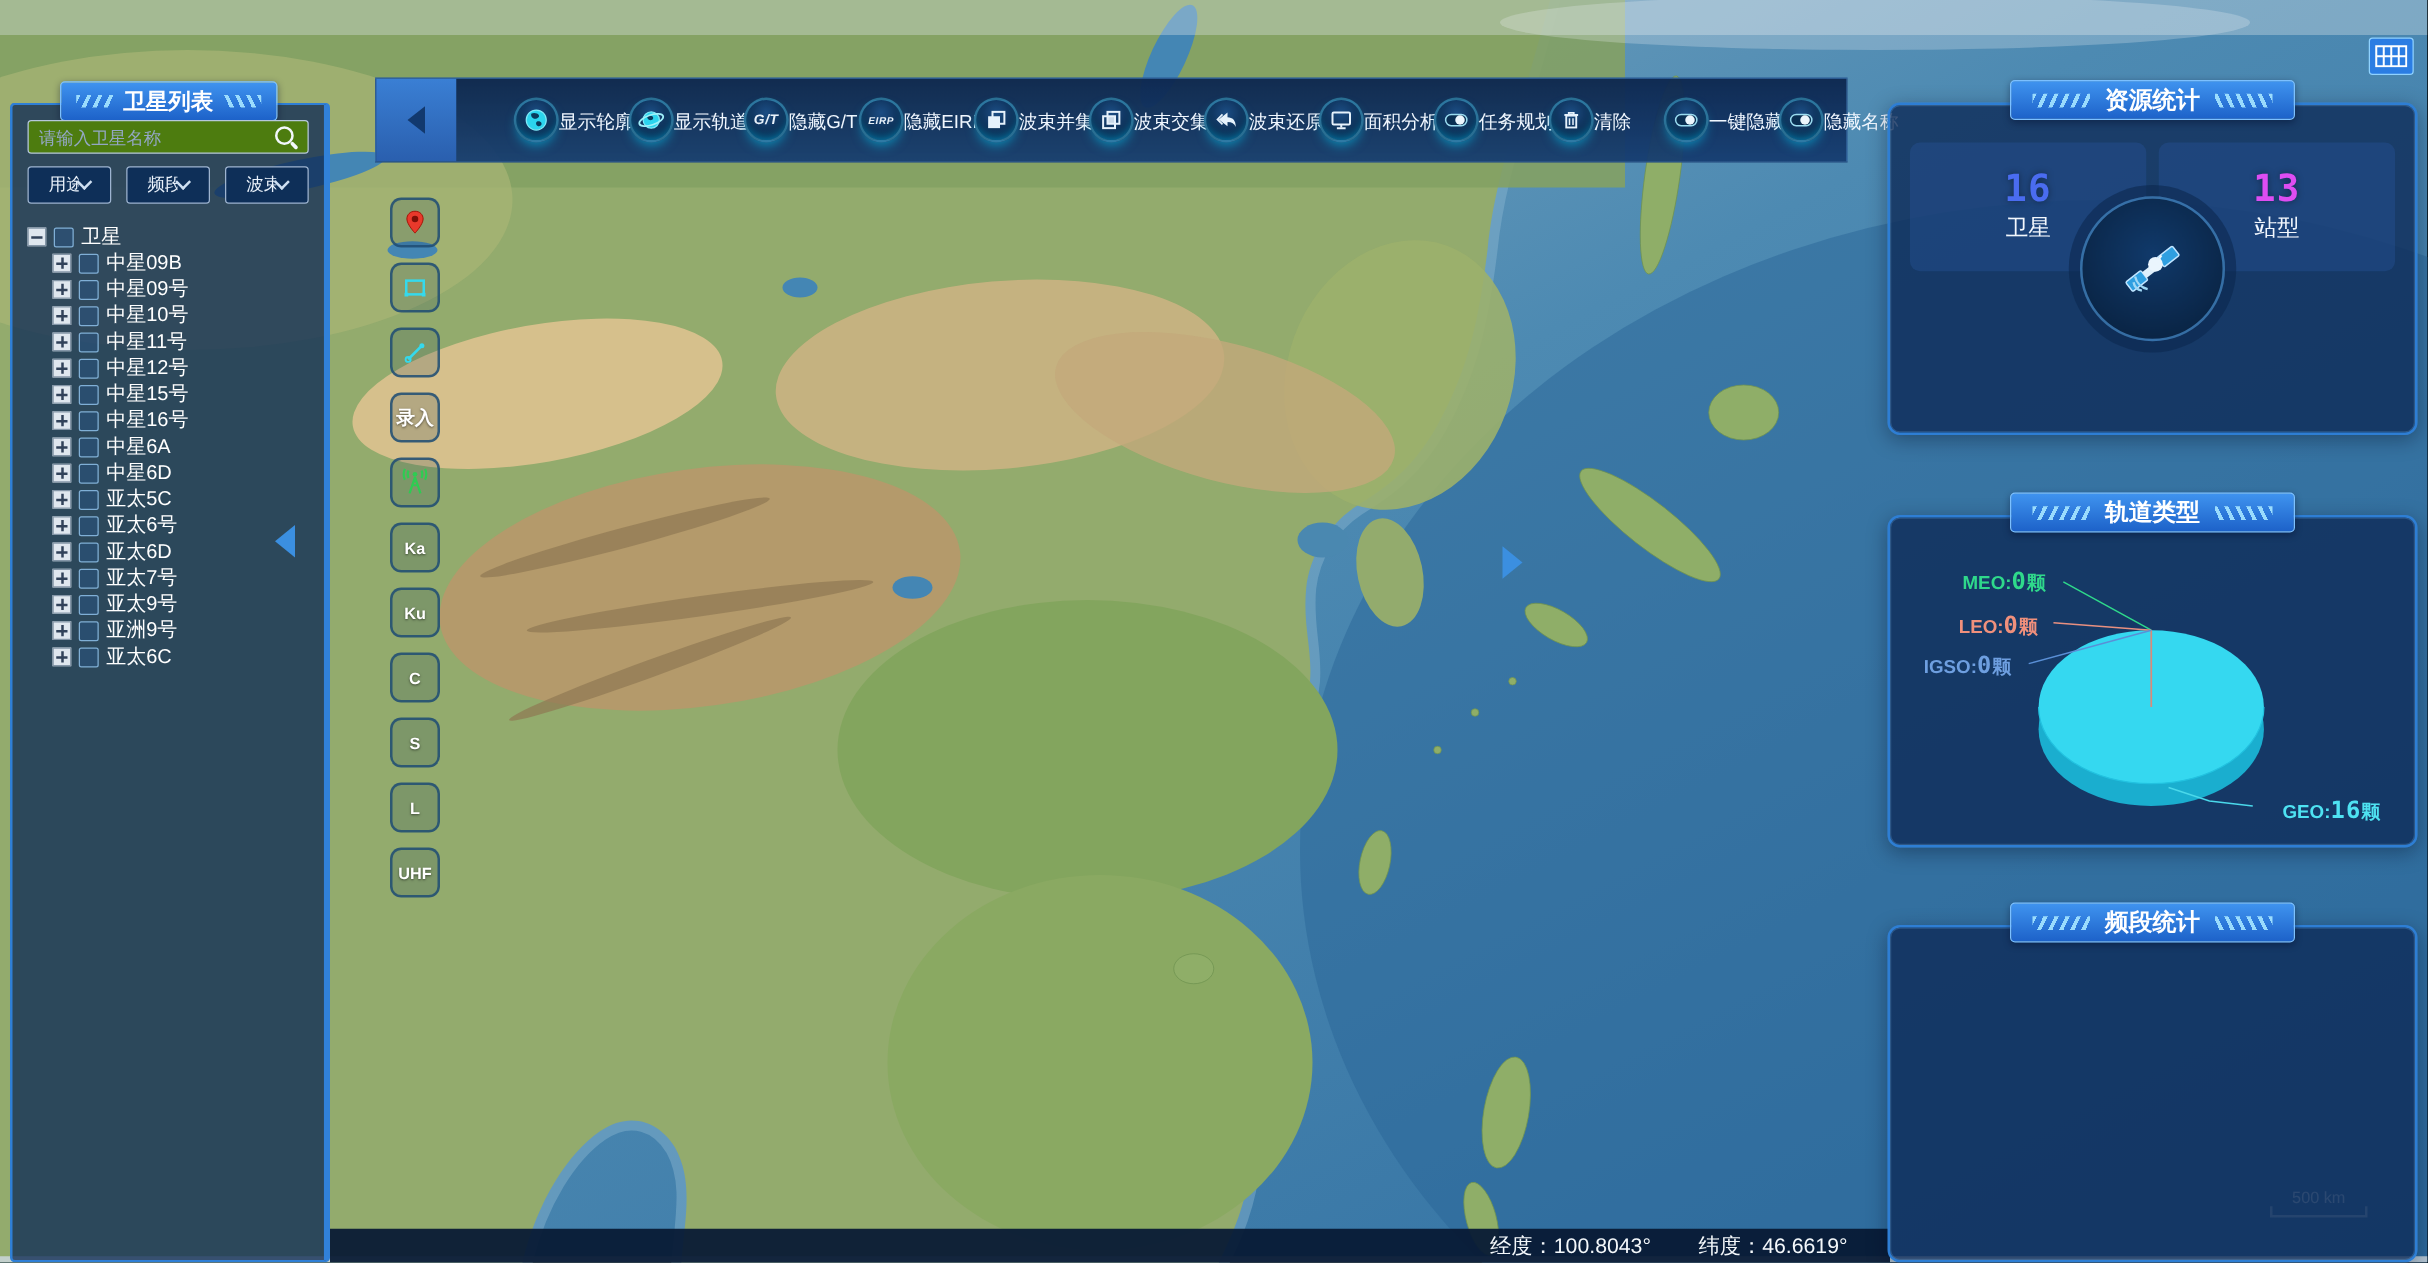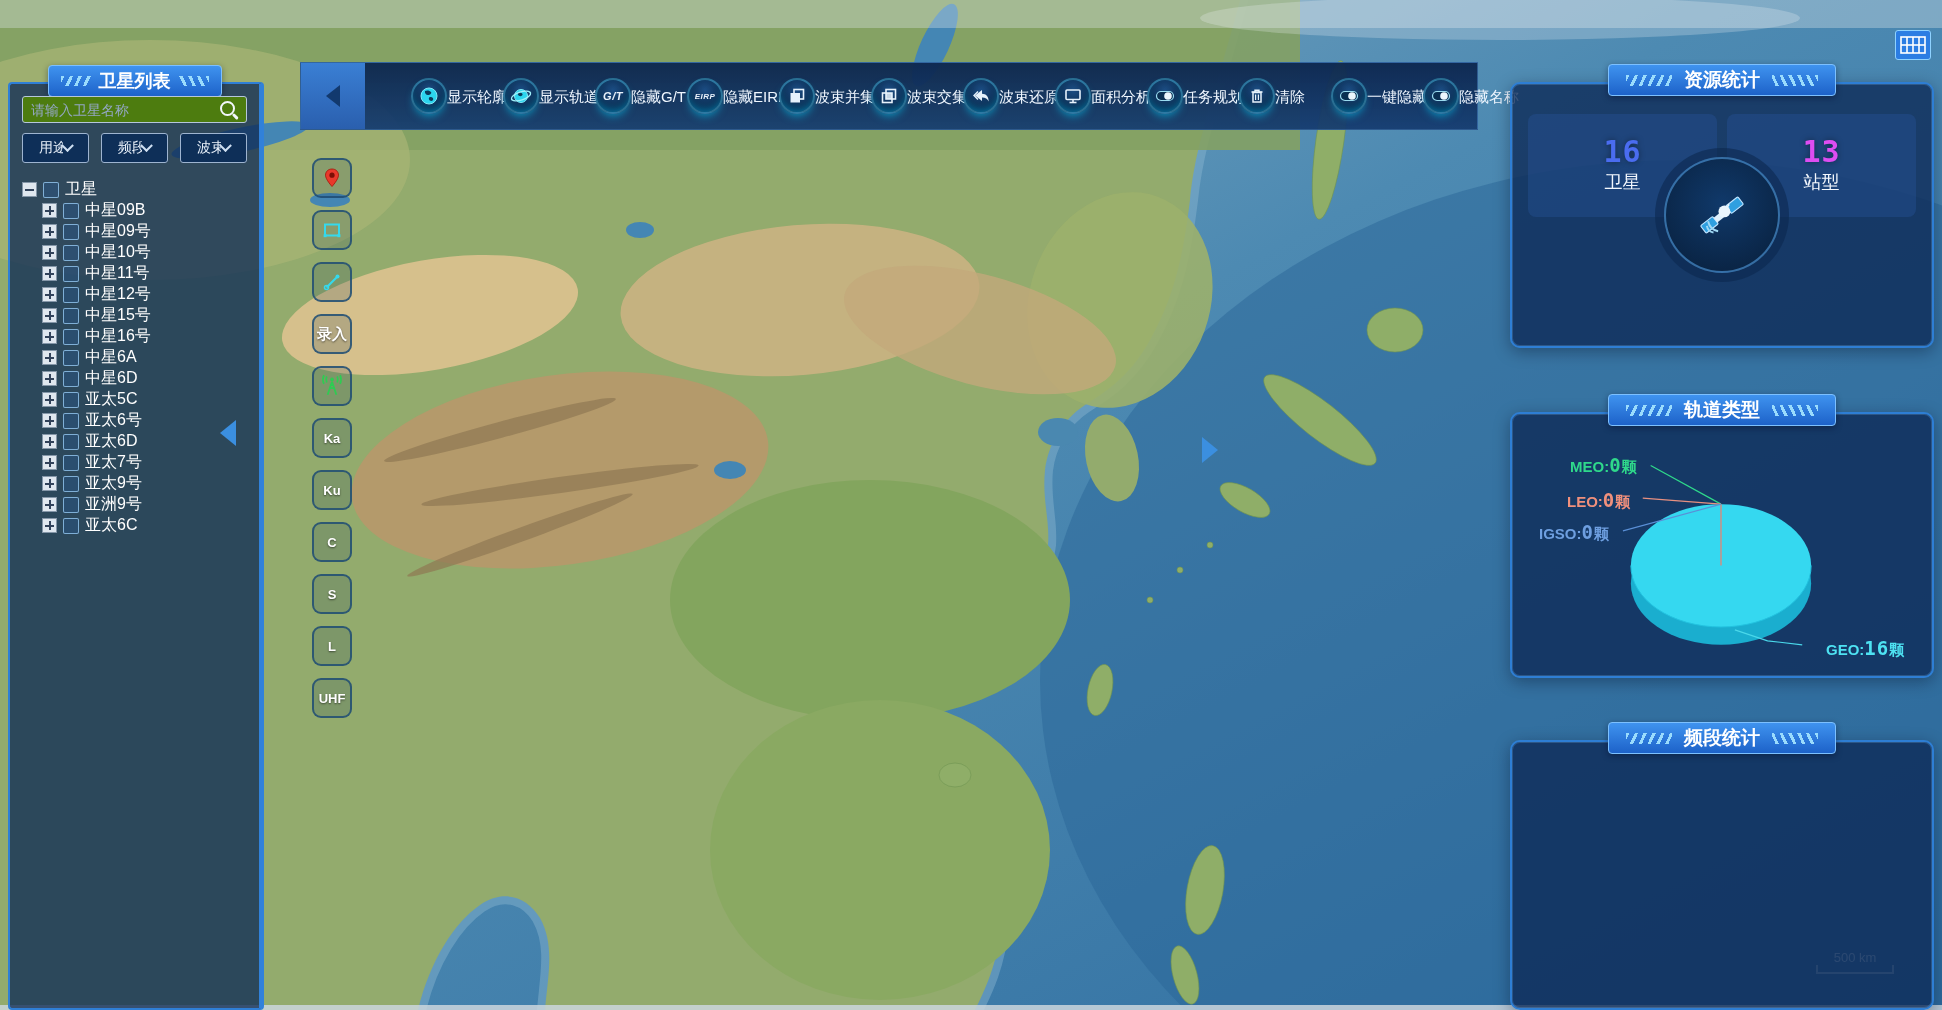--- a/index.html
+++ b/index.html
@@ -173,20 +173,24 @@
     <ellipse cx="1500" cy="18" rx="300" ry="22" fill="#eef4f6" opacity=".25"></ellipse>
   </svg>
 
   <div class="map-scale">
     <span>500 km</span>
     <span class="bracket"></span>
   </div>
 
   <div class="bottom-line"></div>
 
+  <div class="statusbar">
+    <span>经度：100.8043°</span>
+    <span>纬度：46.6619°</span>
+  </div>
 
   <div class="toolbar">
     <div class="tb-collapse">
       <i class="tri"></i>
     </div>
     <div class="tb-items">
 
       <div class="tb-item">
         <span class="tb-ico">
           <svg width="20" height="20" viewBox="0 0 20 20">

